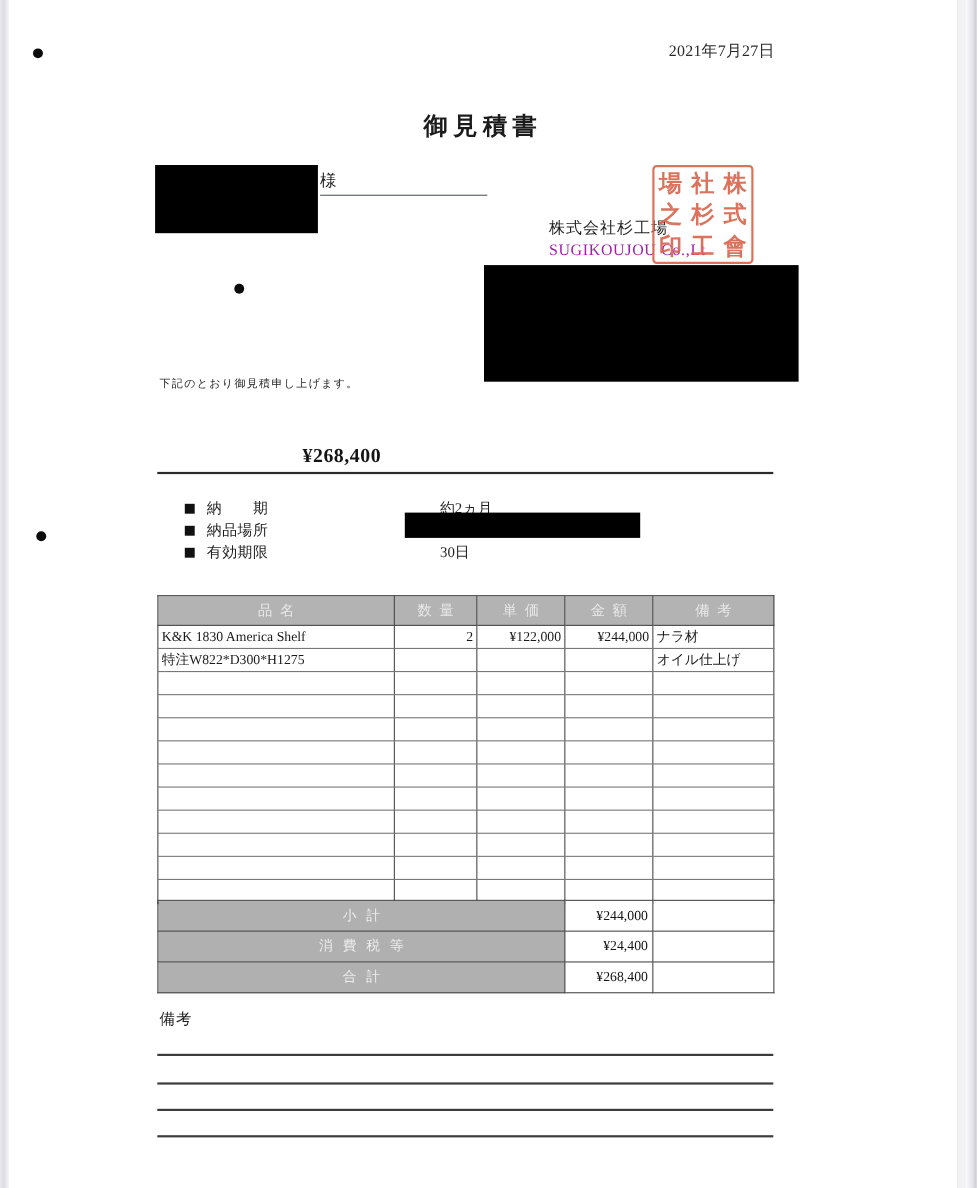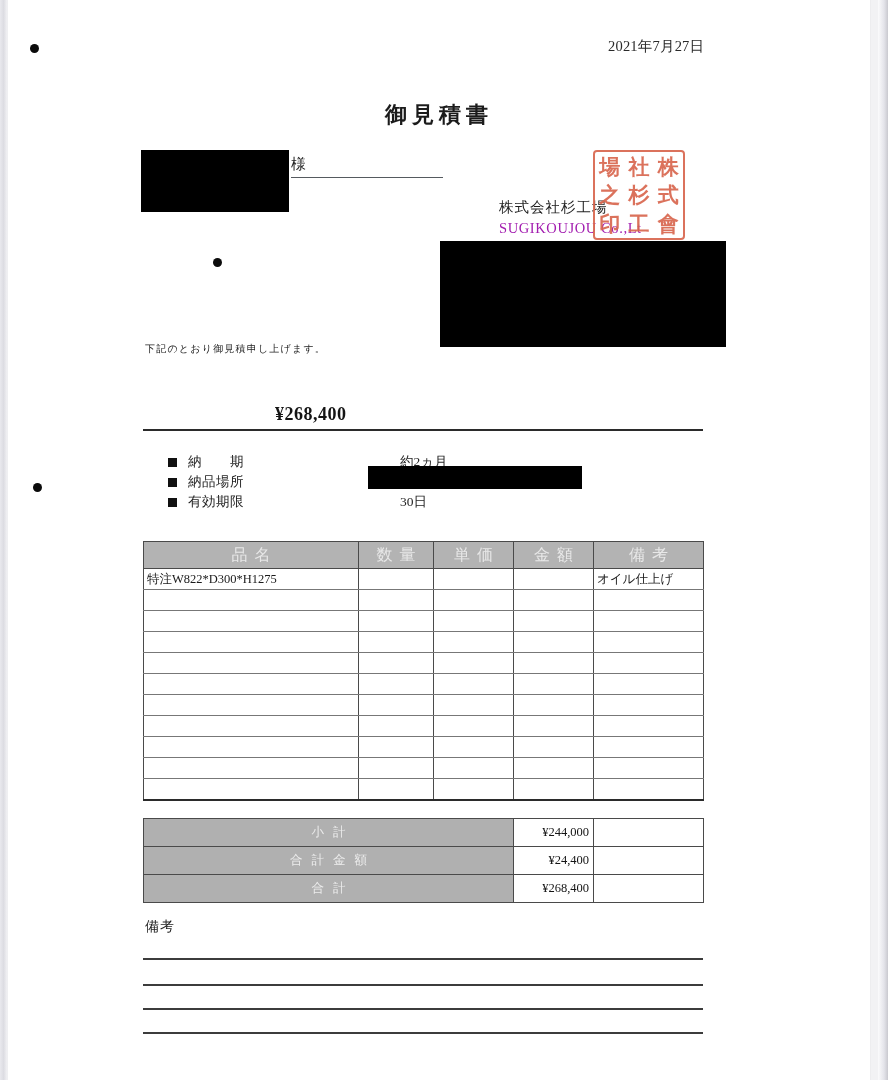--- a/index.html
+++ b/index.html
@@ -241,21 +241,21 @@
   .items-table col.c-note { width: 110px; }
 
   .items-table th {
     background: #b3b3b3;
     color: #e8e8e8;
     font-weight: normal;
     height: 24px;
     letter-spacing: 7px;
     text-indent: 7px;
     border: 1px solid #4a4a4a;
-    font-size: 16px;
+    font-size: 13px;
   }
   .items-table td {
     height: 20px;
     border-left: 1px solid #4a4a4a;
     border-right: 1px solid #4a4a4a;
     border-top: 1px solid #777;
     border-bottom: 1px solid #777;
     padding: 0 3px;
     color: #1a1a1a;
     background: #fff;
@@ -388,20 +388,27 @@
         <tr>
           <th>品名</th>
           <th>数量</th>
           <th>単価</th>
           <th>金額</th>
           <th>備考</th>
         </tr>
       </thead>
       <tbody id="items-body">
           <tr>
+            <td>K&amp;K 1830 America Shelf</td>
+            <td class="num">2</td>
+            <td class="num">¥122,000</td>
+            <td class="num">¥244,000</td>
+            <td>ナラ材</td>
+          </tr>
+          <tr>
             <td>特注W822*D300*H1275</td>
             <td class="num"></td>
             <td class="num"></td>
             <td class="num"></td>
             <td>オイル仕上げ</td>
           </tr>
           <tr>
             <td></td>
             <td class="num"></td>
             <td class="num"></td>
@@ -480,21 +487,21 @@
           <col class="t-amt">
           <col class="t-note">
         </colgroup>
       <tbody id="totals-body">
           <tr>
             <td class="t-label">小計</td>
             <td class="t-amt">¥244,000</td>
             <td class="t-note"></td>
           </tr>
           <tr>
-            <td class="t-label">合計金額</td>
+            <td class="t-label">消費税等</td>
             <td class="t-amt">¥24,400</td>
             <td class="t-note"></td>
           </tr>
           <tr>
             <td class="t-label">合計</td>
             <td class="t-amt">¥268,400</td>
             <td class="t-note"></td>
           </tr>
         </tbody>
     </table>

